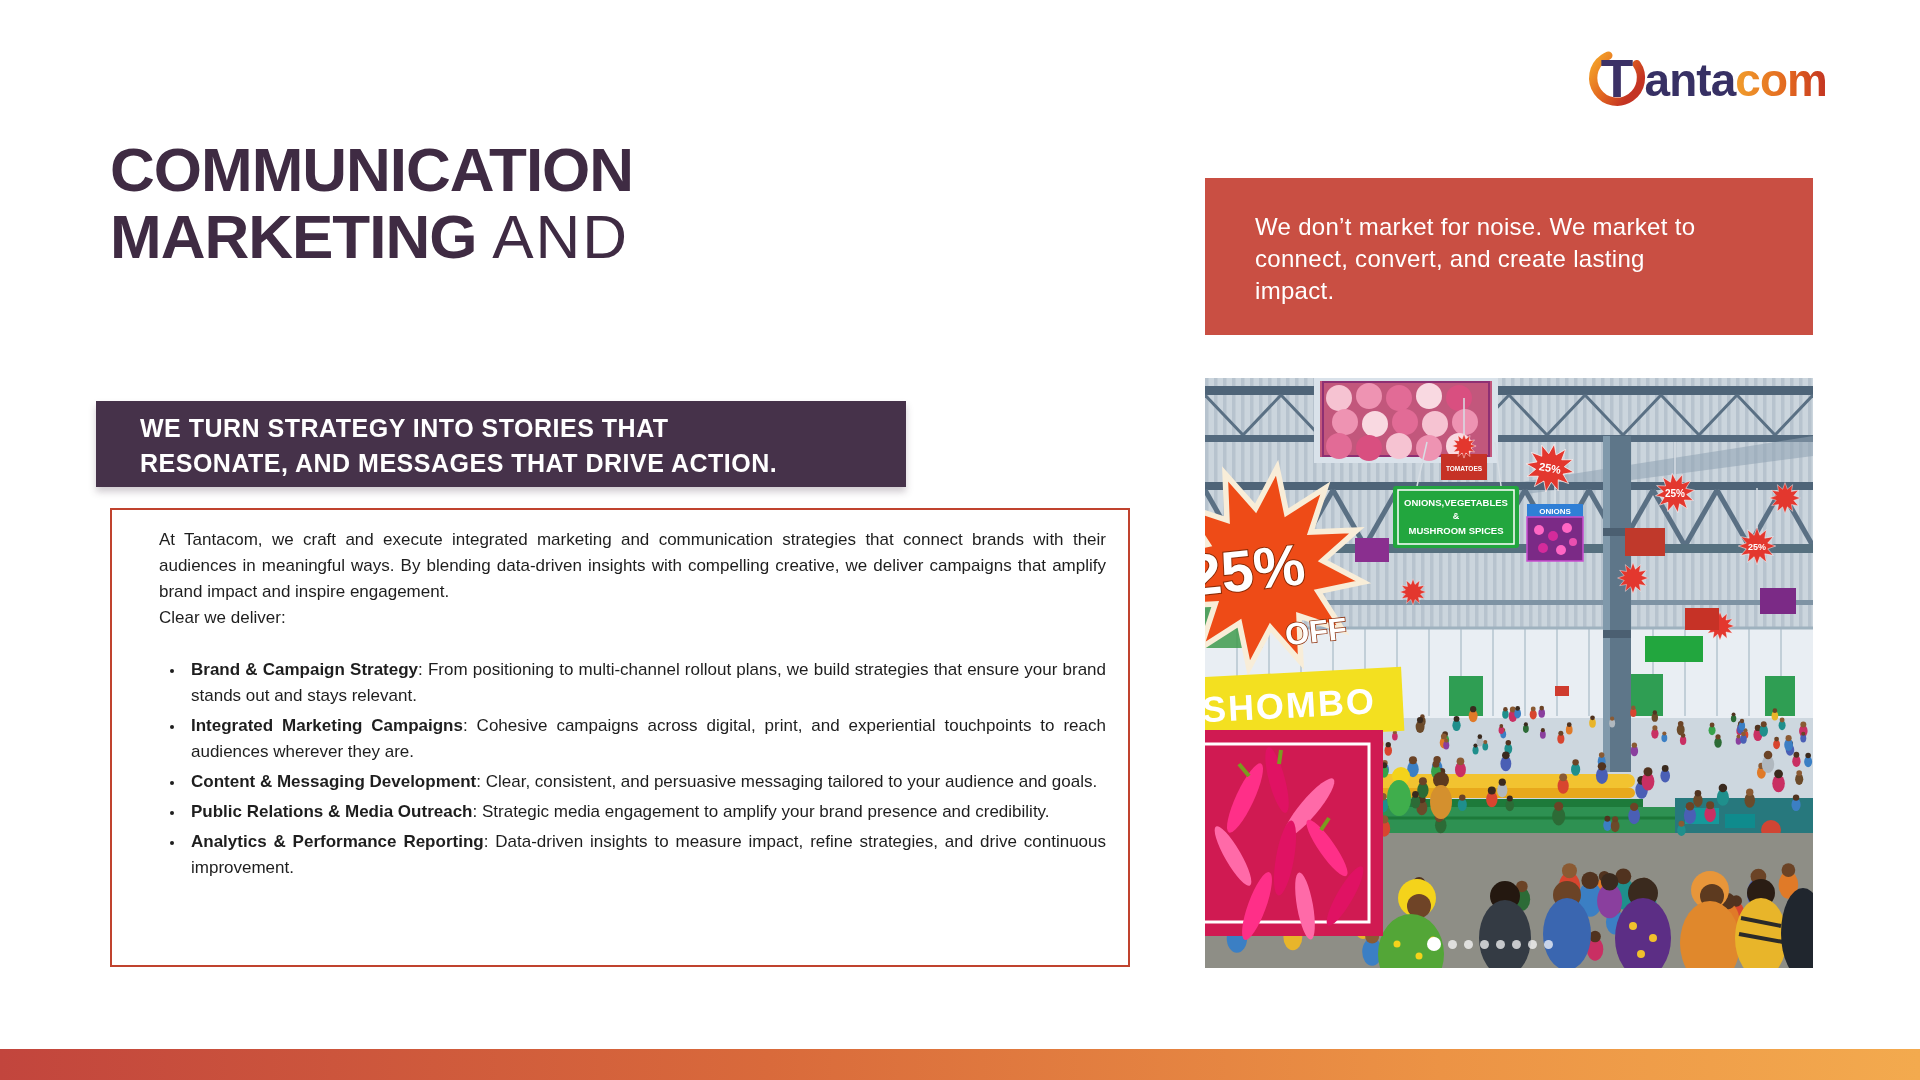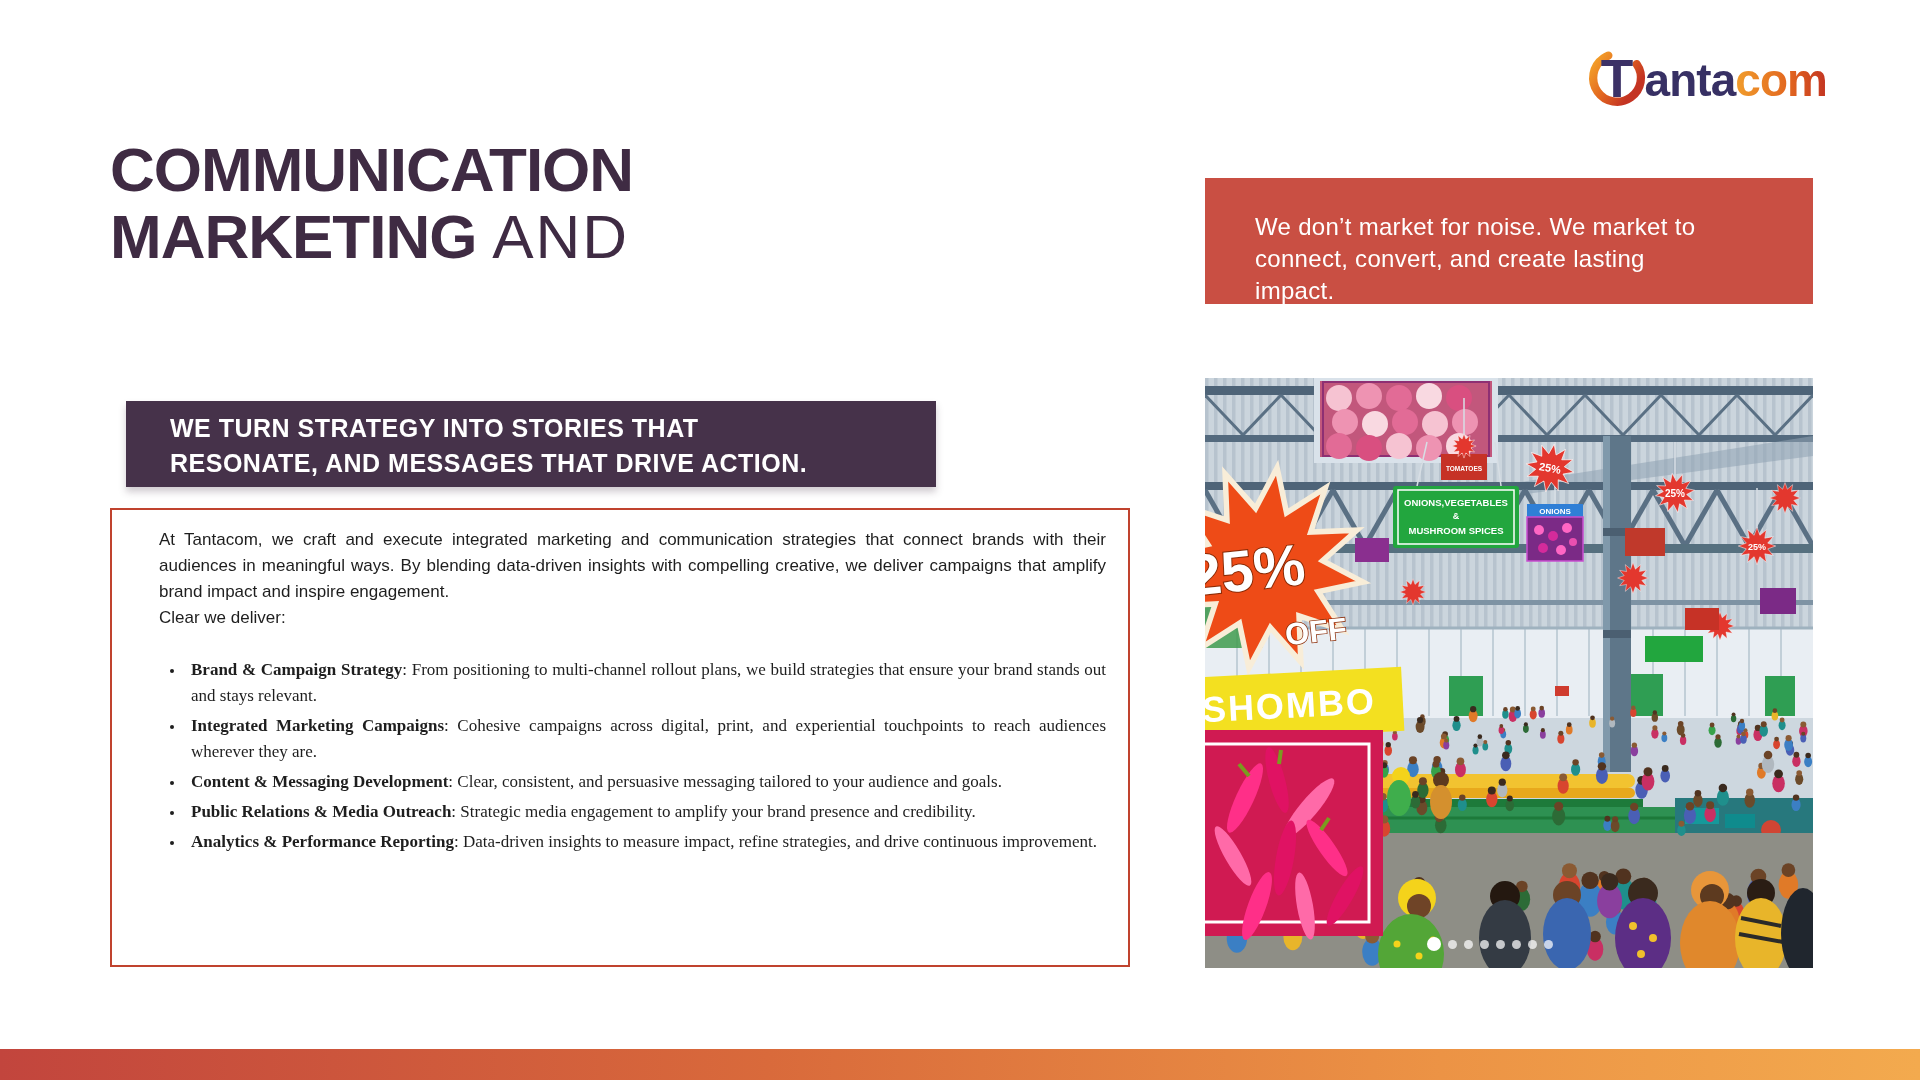--- a/index.html
+++ b/index.html
@@ -18,33 +18,33 @@
     font-family:"Liberation Sans", sans-serif;overflow:hidden;color:#1e1e1e;
   }
   svg text{font-family:"Liberation Sans", sans-serif;}
 
   .logo{position:absolute;top:42px;right:88px;width:248px;height:70px;}
 
   .headline{position:absolute;left:110px;top:136px;margin:0;
     font-size:62px;line-height:67px;letter-spacing:-1px;color:var(--heading-plum);font-weight:800;}
   .headline .light{font-weight:300;letter-spacing:2px;}
 
-  .tagline{position:absolute;left:126px;top:401px;width:810px;height:86px;
+  .tagline{position:absolute;left:96px;top:401px;width:810px;height:86px;
     background:var(--accent-plum);color:#fff;font-weight:700;font-size:25px;line-height:35px;
     letter-spacing:.5px;padding:10px 10px 0 44px;box-shadow:0 5px 7px rgba(70,50,73,.25);}
 
   .content-box{position:absolute;left:110px;top:508px;width:1020px;height:459px;
     border:2px solid var(--border-red);padding:17px 22px 0 47px;
     font-size:17px;line-height:26px;}
   .content-box p{margin:0;text-align:justify;}
   .content-box ul{margin:26px 0 0;padding-left:26px;}
-  .content-box li{margin-bottom:4px;text-align:justify;padding-left:6px;font-family:Liberation Serif, serif;}
+  .content-box li{margin-bottom:4px;text-align:justify;padding-left:6px;}
   .content-box li::marker{font-size:13px;}
 
-  .quote-box{position:absolute;left:1205px;top:178px;width:608px;height:126px;
+  .quote-box{position:absolute;left:1205px;top:178px;width:608px;height:157px;
     background:var(--accent-red);color:#fff;padding:33px 110px 0 50px;
     font-size:24px;line-height:32px;letter-spacing:.3px;}
   .quote-box p{margin:0;}
 
   .photo{position:absolute;left:1205px;top:378px;width:608px;height:590px;
     overflow:hidden;background:#cdd7df;}
   .photo > svg{display:block;width:100%;height:100%;}
 
   .carousel{position:absolute;left:222px;top:558px;height:16px;display:flex;align-items:center;gap:7px;}
   .dot{width:9px;height:9px;border-radius:50%;background:rgba(255,255,255,.72);cursor:pointer;}

